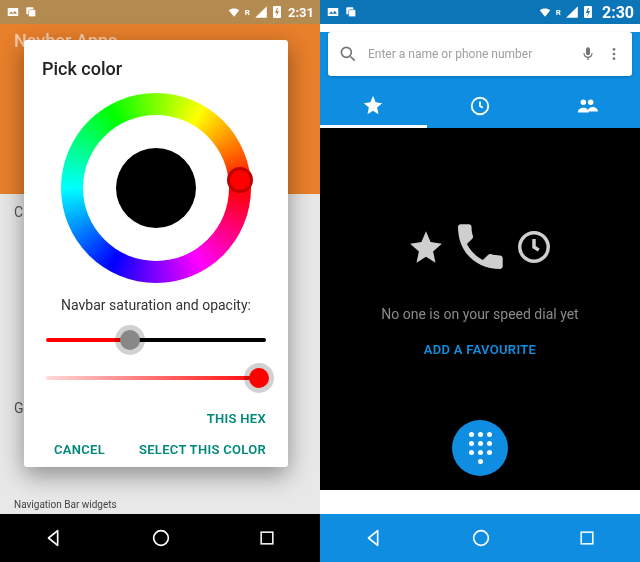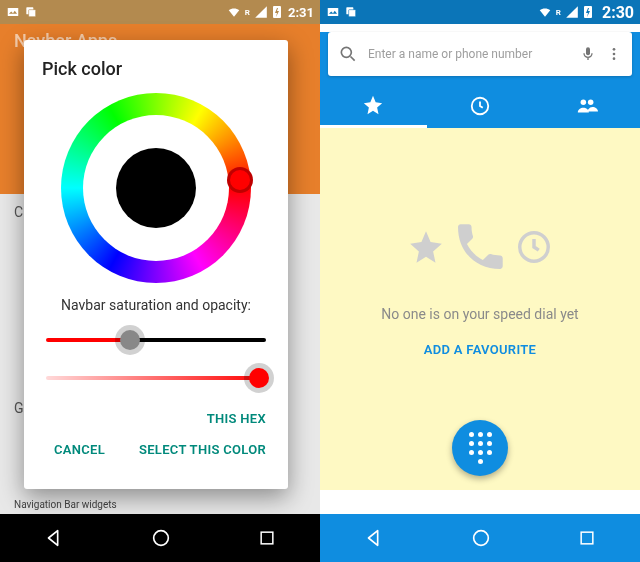--- a/index.html
+++ b/index.html
@@ -13,21 +13,21 @@
 
 
 .left .status-bar { background: #b38a4f; }
 .left .bg-top { position: absolute; top: 24px; left: 0; right: 0; height: 170px; background: #e77f2b; }
 .left .bg-bottom { position: absolute; top: 194px; left: 0; right: 0; bottom: 48px; background: #e8e8e8; }
 .left .bg-title { position: absolute; top: 30px; left: 14px; color: rgba(255,255,255,.6); font-size: 18px; font-weight: 500; }
 .left .bg-c { position: absolute; top: 204px; left: 14px; color: #555; font-size: 14px; }
 .left .bg-g { position: absolute; top: 400px; left: 14px; color: #555; font-size: 14px; }
 .left .bg-nav { position: absolute; bottom: 52px; left: 14px; color: #444; font-size: 10px; text-align: center; }
 
-.dialog { position: absolute; top: 40px; left: 24px; width: 264px; background: #fff; border-radius: 3px; box-shadow: 0 8px 24px rgba(0,0,0,.4); padding: 18px 18px 24px; }
+.dialog { position: absolute; top: 40px; left: 24px; width: 264px; background: #fff; border-radius: 3px; box-shadow: 0 8px 24px rgba(0,0,0,.4); padding: 18px 18px 2px; }
 .dialog-title { font-size: 18px; font-weight: 500; color: #222; margin-bottom: 14px; }
 
 .hue-area { position: relative; width: 190px; height: 190px; margin: 0 auto 14px; }
 .hue-ring { position: absolute; inset: 0; border-radius: 50%;
   background: conic-gradient(from 90deg, red, magenta, blue, cyan, lime, yellow, red); }
 .hue-ring::after { content: ""; position: absolute; inset: 22px; border-radius: 50%; background: #fff; }
 .hue-handle { position: absolute; width: 26px; height: 26px; border-radius: 50%; background: #f00; border: 3px solid rgba(0,0,0,.25); top: 74px; right: -2px; }
 .swatch { position: absolute; top: 55px; left: 55px; width: 80px; height: 80px; border-radius: 50%; background: #000; }
 
 .slider-label { text-align: center; font-size: 14px; color: #333; margin: 6px 0 14px; }
@@ -53,21 +53,21 @@
 .right .status-bar { background: #0b75b8; }
 .right .header { background: #0f8de0; }
 .searchbar { margin: 8px; height: 44px; background: #fff; border-radius: 3px; display: flex; align-items: center; padding: 0 10px; gap: 10px; box-shadow: 0 1px 3px rgba(0,0,0,.2); }
 .searchbar .ph { flex: 1; color: #9e9e9e; font-size: 12px; }
 .searchbar .ic { color: #757575; }
 
 .tabs { display: flex; height: 44px; }
 .tab { flex: 1; display: flex; align-items: center; justify-content: center; color: rgba(255,255,255,.8); }
 .tab.active { border-bottom: 3px solid #fff; color: #fff; }
 
-.right .body { position: relative; background: #fef9c3; height: 362px; }
+.right .body { position: relative; background: #000000; height: 362px; }
 .empty { position: absolute; top: 90px; left: 0; right: 0; text-align: center; color: #bdbdbd; }
 .empty .icons { display: flex; justify-content: center; align-items: center; gap: 6px; margin-bottom: 30px; }
 .empty .txt { color: #8a8a8a; font-size: 14px; margin-bottom: 20px; }
 .empty .add { color: #0f8de0; font-size: 13px; font-weight: 600; letter-spacing: .3px; }
 
 .fab { position: absolute; bottom: 14px; left: 50%; transform: translateX(-50%); width: 56px; height: 56px; border-radius: 50%; background: #0f8de0; box-shadow: 0 3px 6px rgba(0,0,0,.3); display: flex; align-items: center; justify-content: center; }
 .dialpad-dots { display: grid; grid-template-columns: repeat(3, 5px); grid-auto-rows: 5px; gap: 4px; }
 .dialpad-dots i { width: 5px; height: 5px; background: #fff; border-radius: 50%; display: block; }
 .dialpad-dots i:last-child { grid-column: 2; }
 

